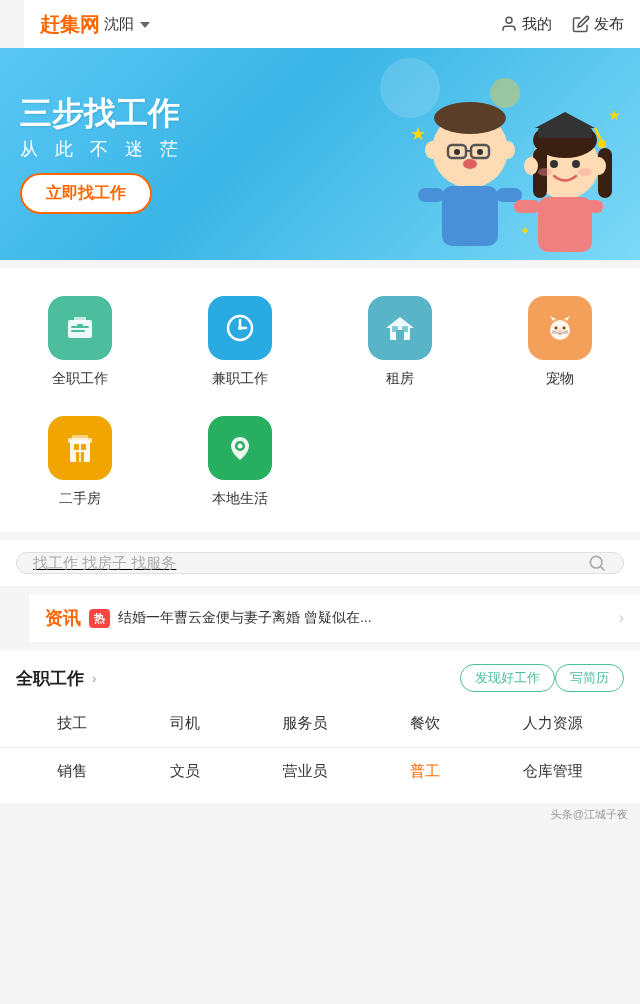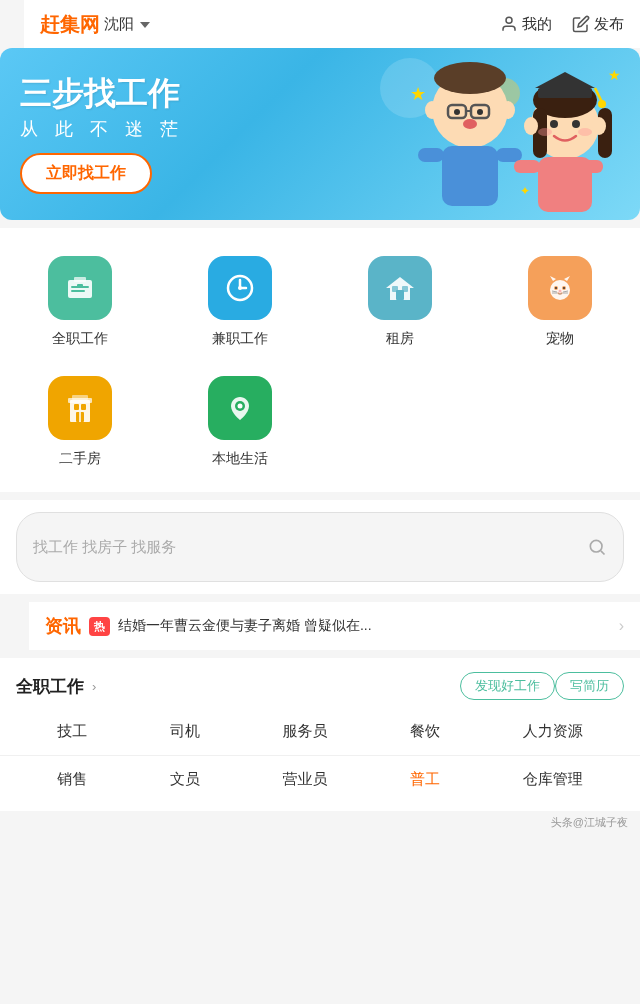--- a/index.html
+++ b/index.html
@@ -54,28 +54,27 @@
       align-items: center;
       gap: 4px;
       font-size: 15px;
       color: #333;
       cursor: pointer;
     }
 
     
     .banner {
       width: 100%;
-      height: 172px;
+      height: 212px;
       background: linear-gradient(135deg, #5bc8f5 0%, #3ab5e6 40%, #7dd9f7 100%);
       position: relative;
       overflow: hidden;
       display: flex;
       align-items: center;
       padding: 0 20px;
-      border-radius: 12px;
     }
     .banner-text {
       z-index: 2;
     }
     .banner-title {
       font-size: 32px;
       font-weight: bold;
       color: #fff;
       line-height: 1.2;
       text-shadow: 1px 1px 2px rgba(0,0,0,0.1);
@@ -167,22 +166,23 @@
       background: #fff;
       padding: 12px 16px;
       margin-top: 8px;
     }
     .search-bar {
       display: flex;
       align-items: center;
       background: #f5f5f5;
       border-radius: 24px;
       border: 1px solid #e0e0e0;
-      padding: 24px 16px;
+      padding: 0 16px;
       gap: 8px;
+      text-decoration: underline;
     }
     .search-placeholder {
       flex: 1;
       font-size: 15px;
       color: #aaa;
     }
 
     
     .news-section {
       background: #fff;

